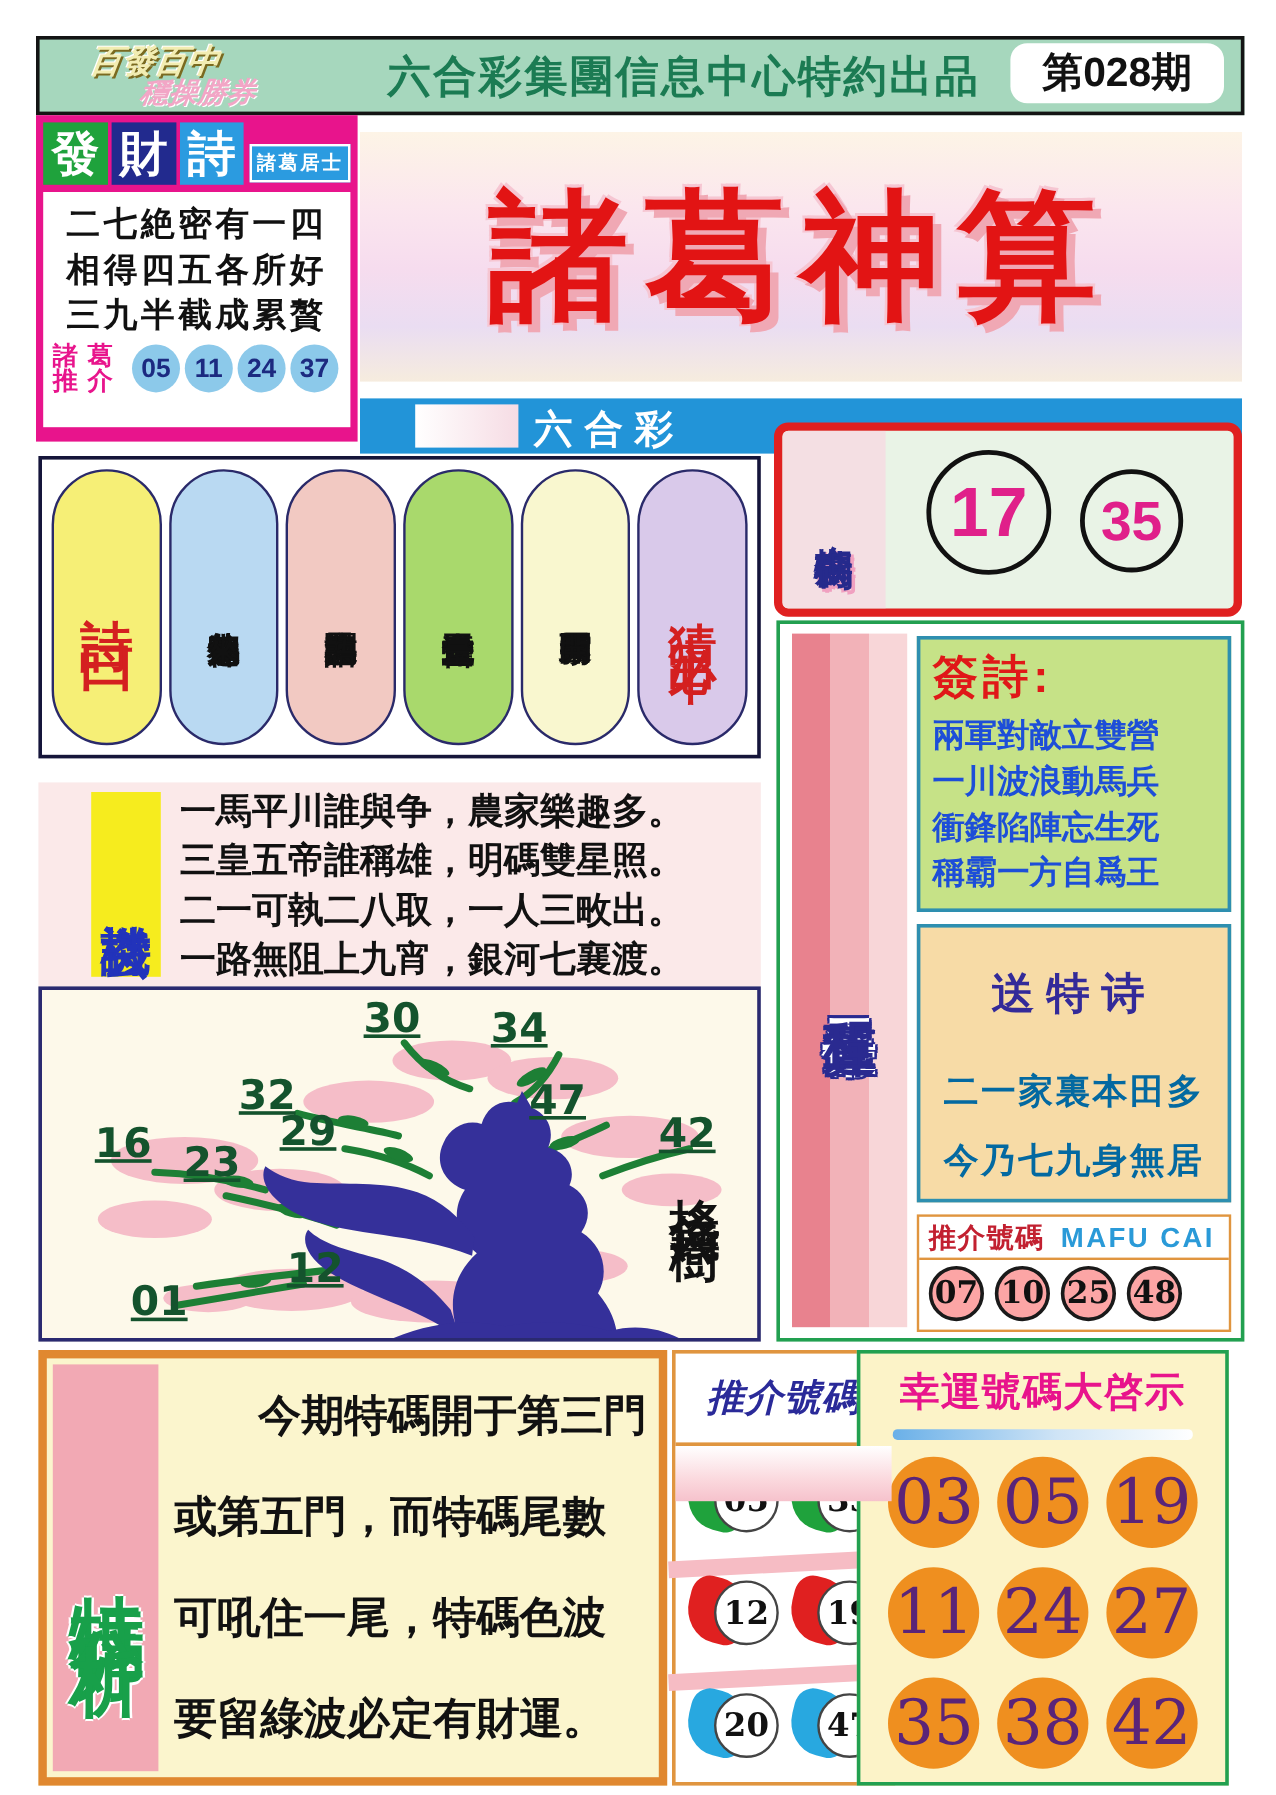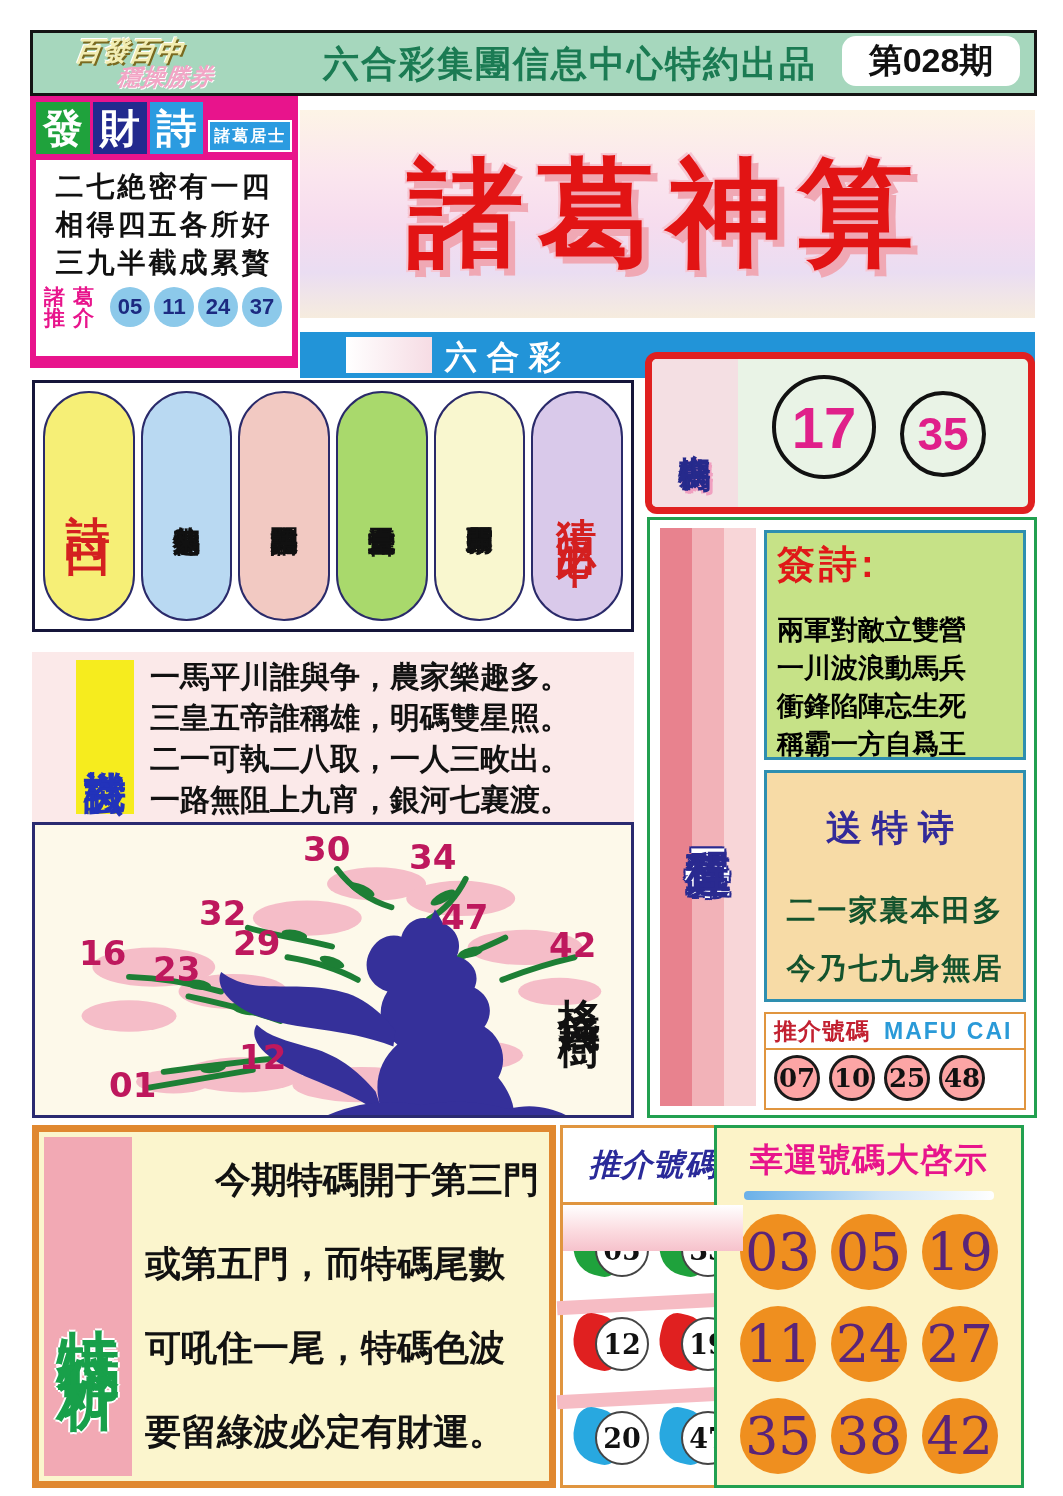--- a/index.html
+++ b/index.html
@@ -82,47 +82,47 @@
   .xuanji{left:32px;top:652px;width:602px;height:170px;background:#fbe9e9;}
   .xj-label{left:44px;top:8px;width:58px;height:154px;background:#f6ec1e;
             display:flex;align-items:center;justify-content:center;}
   .xj-label span{writing-mode:vertical-rl;text-orientation:upright;font-size:42px;font-weight:bold;color:#2233bb;}
   .xj-lines{left:118px;top:4px;width:480px;font-size:30px;font-weight:600;color:#111111;line-height:41px;}
 
   
   .tree{left:32px;top:822px;width:602px;height:296px;background:#fdf9ea;border:3px solid #2a2a70;
         box-sizing:border-box;overflow:hidden;}
   .tree svg{position:absolute;left:0;top:0;width:100%;height:100%;}
-  .tn{position:absolute;font-size:34px;font-weight:bold;color:#be185d;font-family:"DejaVu Sans",sans-serif;}
+  .tn{position:absolute;font-size:34px;font-weight:bold;color:#14532d;font-family:"DejaVu Sans",sans-serif;text-decoration:underline;}
   .tn0{left:268px;top:4px;} .tn1{left:374px;top:12px;} .tn2{left:164px;top:68px;}
   .tn3{left:406px;top:72px;} .tn4{left:198px;top:98px;} .tn5{left:514px;top:100px;}
   .tn6{left:44px;top:108px;} .tn7{left:118px;top:124px;} .tn8{left:204px;top:212px;}
   .tn9{left:74px;top:240px;}
   .tree-label{right:24px;top:140px;writing-mode:vertical-rl;text-orientation:upright;
               font-family:"DejaVu Serif","Liberation Serif",serif;font-size:42px;font-weight:bold;
               color:#111111;letter-spacing:14px;}
 
   
   .rightcol{left:647px;top:517px;width:390px;height:601px;border:3px solid #22a050;background:#ffffff;box-sizing:border-box;}
   .zstrip{left:10px;top:8px;width:96px;height:578px;
           background:linear-gradient(90deg,#e8828e 0 32px,#f2b2b8 32px 64px,#f8d6d8 64px 96px);
           display:flex;align-items:center;justify-content:center;}
   .zstrip .zt{writing-mode:vertical-rl;text-orientation:upright;font-size:45px;font-weight:bold;
               color:#2a2a90;line-height:96px;}
   .z-outline{color:#ffffff;text-shadow:2px 0 0 #2a2a90,-2px 0 0 #2a2a90,0 2px 0 #2a2a90,0 -2px 0 #2a2a90,
              2px 2px 0 #2a2a90,-2px -2px 0 #2a2a90;}
   .qianshi{left:114px;top:10px;width:262px;height:230px;border:3px solid #2e8fb0;background:#c6e287;
            box-sizing:border-box;padding:6px 10px;}
   .qs-title{font-size:38px;font-weight:bold;color:#e01818;letter-spacing:4px;}
-  .qs-lines{margin-top:21px;font-size:27px;font-weight:600;color:#000000;line-height:38px;}
+  .qs-lines{margin-top:4px;font-size:27px;font-weight:600;color:#1d4ed8;line-height:38px;}
   .songte{left:114px;top:250px;width:262px;height:232px;border:3px solid #2e8fb0;background:#f7dba6;
           box-sizing:border-box;text-align:center;}
   .st-title{margin-top:31px;font-family:"DejaVu Serif","Liberation Serif",serif;font-size:36px;font-weight:bold;
             color:#332a99;letter-spacing:10px;}
-  .st-lines{margin-top:28px;font-size:29px;font-weight:600;color:#14532d;line-height:58px;letter-spacing:2px;}
+  .st-lines{margin-top:28px;font-size:29px;font-weight:600;color:#0369a1;line-height:58px;letter-spacing:2px;}
   .tuijie{left:114px;top:492px;width:262px;height:98px;border:2px solid #e0953f;background:#ffffff;box-sizing:border-box;}
   .tj-head{height:34px;border-bottom:2px solid #e0953f;display:flex;align-items:center;padding:0 8px;}
   .tj-label{font-size:23px;font-weight:bold;color:#c22030;letter-spacing:1px;}
   .tj-brand{font-size:23px;font-weight:bold;color:#2a9ad8;margin-left:14px;letter-spacing:2px;}
   .tj-balls{display:flex;gap:9px;padding:5px 8px;}
   .tj-ball{width:46px;height:46px;border:3px solid #1a1a1a;border-radius:50%;box-sizing:border-box;
            display:flex;align-items:center;justify-content:center;
            font-family:"DejaVu Serif",serif;font-size:26px;font-weight:bold;color:#111111;background:#fca5a5;}
 
   

